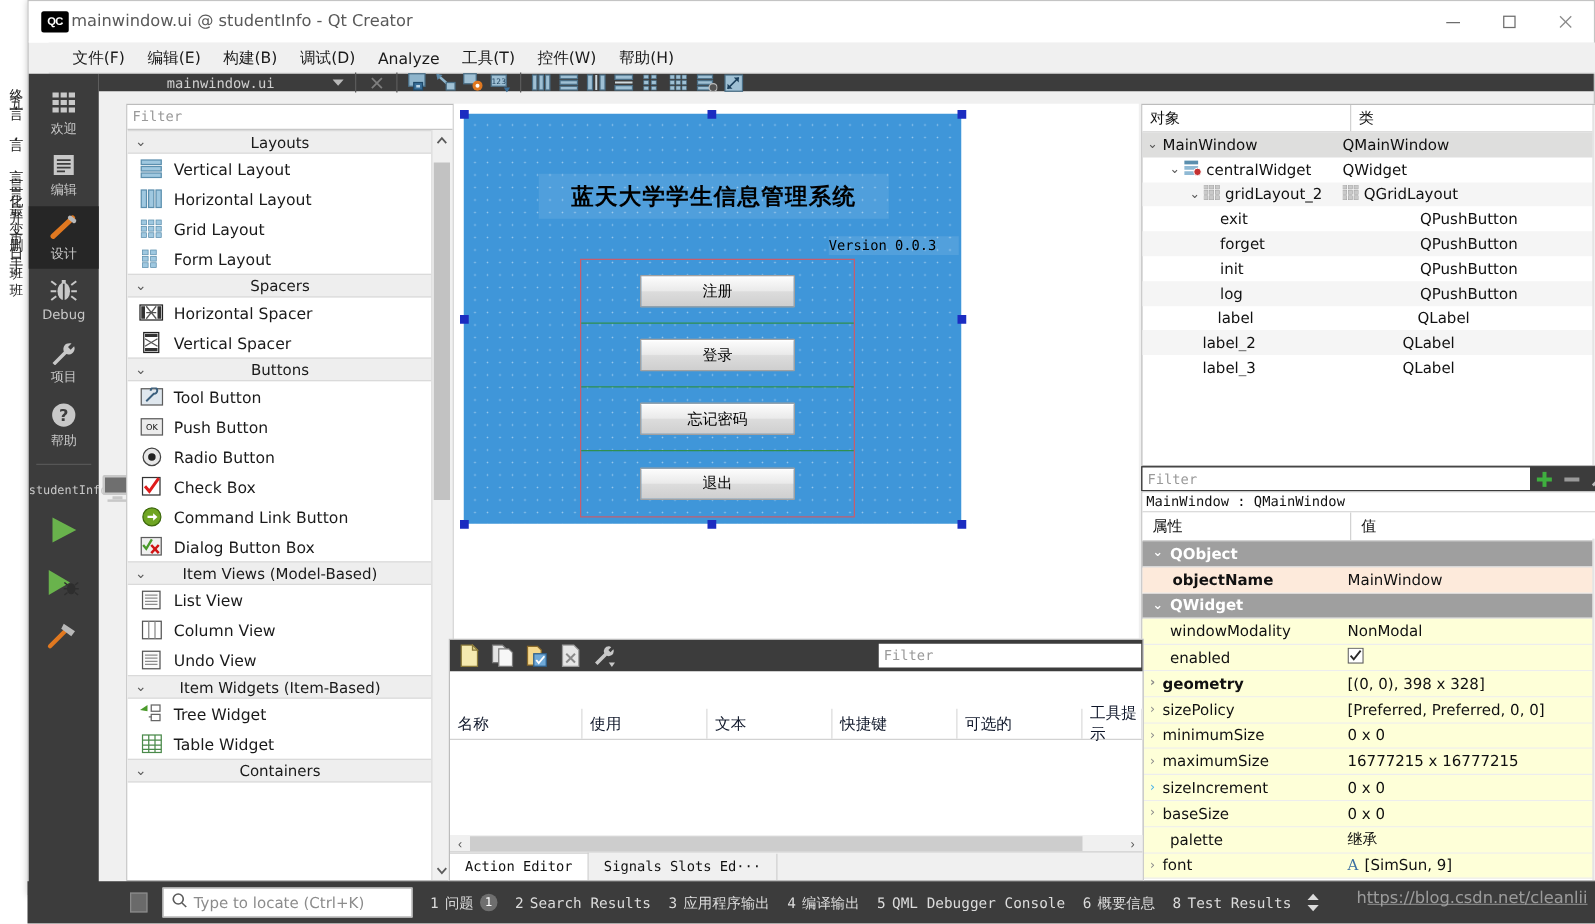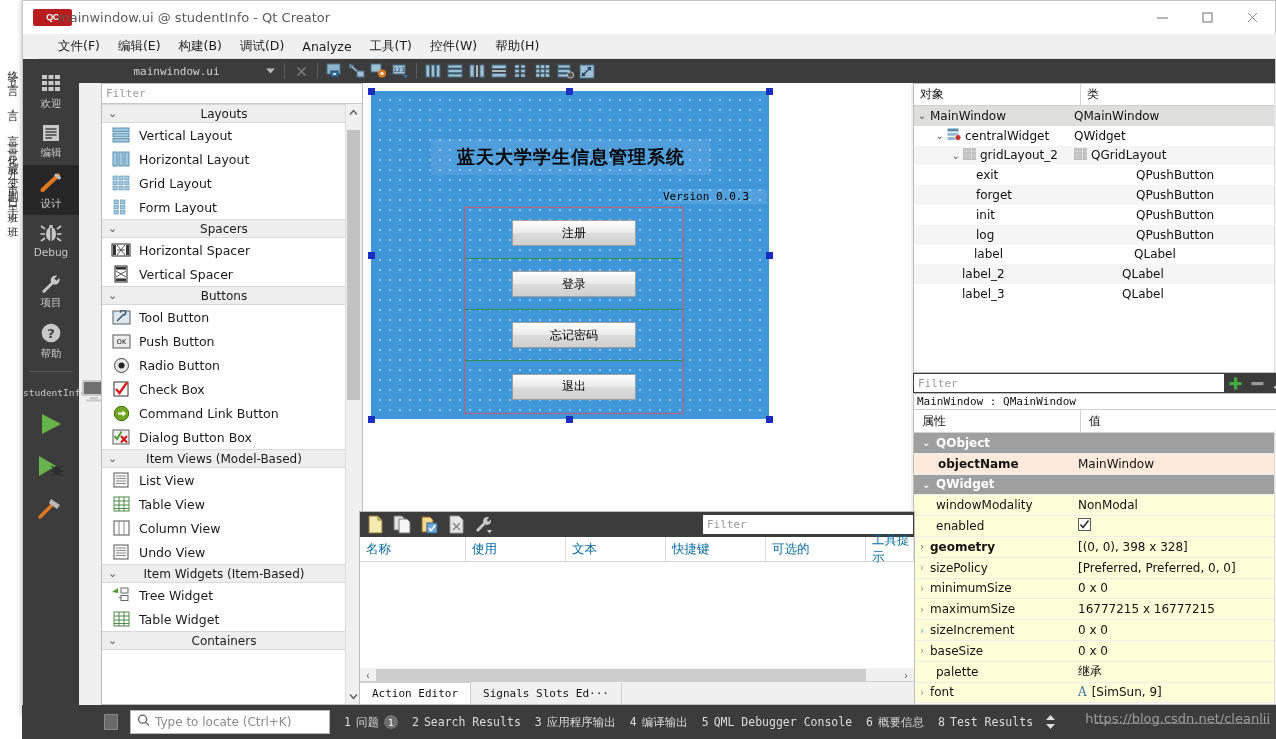--- a/index.html
+++ b/index.html
@@ -18,21 +18,21 @@
     font-family:"DejaVu Sans", sans-serif;font-size:11px;color:#222;line-height:21px;
     writing-mode:vertical-rl;white-space:pre;letter-spacing:7px;overflow:hidden;}
 
   
   .mainwin{position:absolute;left:22px;top:0;width:1254px;height:716px;
     background:#f0f0f0;border:1px solid #c4c4c4;box-sizing:border-box;box-shadow:0 0 6px rgba(0,0,0,.28);}
 
   
   .titlebar{position:absolute;left:0;top:0;width:1252px;height:33px;background:#ffffff;
      border-bottom:1px solid #ffffff;box-sizing:border-box;}
-  .qc-logo{position:absolute;left:10px;top:8px;width:39px;height:17px;background:#b91c1c;
+  .qc-logo{position:absolute;left:10px;top:8px;width:22px;height:17px;background:#000000;
      border-radius:2px;color:#fff;font-size:9px;font-weight:bold;line-height:17px;text-align:center;
      font-family:"Liberation Sans",sans-serif;letter-spacing:-0.5px;}
   .title-text{position:absolute;left:34px;top:8px;height:18px;line-height:18px;font-size:13px;color:#5a5a5a;
      font-family:"DejaVu Sans",sans-serif;white-space:nowrap;}
   .wbtns{position:absolute;right:0;top:0;height:33px;display:flex;}
   .wbtn{width:45px;height:33px;display:flex;align-items:center;justify-content:center;color:#6d6d6d;}
   .wbtn svg{display:block;}
 
   
   .menubar{position:absolute;left:16px;top:33px;width:1252px;height:25px;background:#f0f0f0;
@@ -44,21 +44,21 @@
   .mode{width:56px;height:50px;display:flex;flex-direction:column;align-items:center;justify-content:center;
     color:#c8c8c8;font-size:10.5px;font-family:"DejaVu Sans",sans-serif;cursor:default;}
   .mode.sel{background:#262626;}
   .mode .mlbl{margin-top:2px;line-height:11px;}
   .mode-sep{width:44px;height:1px;background:#565656;margin:6px auto 4px auto;}
   .kit{width:56px;text-align:center;color:#c8c8c8;font-size:9.5px;font-family:"DejaVu Sans Mono",monospace;margin-top:4px;}
   .kitbox{width:56px;display:flex;align-items:center;color:#c8c8c8;font-size:10px;}
   .runbtn{width:56px;height:42px;display:flex;align-items:center;justify-content:center;}
 
   
-  .dtoolbar{position:absolute;left:56px;top:58px;width:1196px;height:24px;background:#3c3c3c;display:flex;align-items:center;}
+  .dtoolbar{position:absolute;left:56px;top:58px;width:1196px;height:14px;background:#3c3c3c;display:flex;align-items:center;}
   .file-combo{width:192px;height:18px;margin-left:8px;position:relative;color:#d0d0d0;
      font-family:"DejaVu Sans Mono",monospace;font-size:11px;display:flex;align-items:center;}
   .file-combo .fname{flex:1;text-align:center;}
   .tb-sep{width:1px;height:16px;background:#5a5a5a;margin:0 5px;}
   .tbtn{width:22px;height:20px;display:flex;align-items:center;justify-content:center;}
 
   
   .panel{position:absolute;background:#ffffff;border:1px solid #bcbcbc;box-sizing:border-box;}
 
   
@@ -136,22 +136,22 @@
   .prow.peach{background:#fdeadb;font-weight:bold;}
   .chev-sm{width:16px;flex:0 0 16px;display:flex;align-items:center;justify-content:center;color:#8a8a8a;font-size:10px;}
   .pe-scroll{position:absolute;right:0;top:37px;width:15px;height:273px;background:#f0f0f0;border-left:1px solid #e0e0e0;}
 
   
   .actedit{left:336px;top:510px;width:556px;height:194px;background:#fff;border:1px solid #bcbcbc;}
   .ae-toolbar{height:25px;background:#3c3c3c;display:flex;align-items:center;}
   .ae-ibtn{width:24px;height:22px;display:flex;align-items:center;justify-content:center;margin-left:3px;}
   .ae-filter{margin-left:auto;width:206px;height:19px;background:#fff;color:#9a9a9a;display:flex;align-items:center;
     padding-left:4px;font-family:"DejaVu Sans Mono",monospace;font-size:11px;margin-right:1px;}
-  .ae-head{display:flex;height:24px;background:#fff;border-bottom:1px solid #d2d2d2;font-size:12.5px;color:#0369a1;
-    font-family:"DejaVu Sans",sans-serif;}
+  .ae-head{display:flex;height:24px;background:#fff;border-bottom:1px solid #d2d2d2;font-size:12.5px;color:#0f172a;
+    font-family:"DejaVu Sans",sans-serif;margin-top:30px;}
   .ae-head div{display:flex;align-items:center;padding-left:6px;border-right:1px solid #dcdcdc;box-sizing:border-box;}
   .ae-hscroll{position:absolute;left:0;bottom:22px;width:554px;height:14px;background:#f0f0f0;display:flex;align-items:center;}
   .ae-hthumb{position:absolute;left:16px;width:490px;height:12px;background:#cdcdcd;}
   .ae-tabs{position:absolute;left:0;bottom:0;width:554px;height:22px;background:#f0f0f0;border-top:1px solid #cfcfcf;display:flex;align-items:flex-end;}
   .ae-tab{height:21px;padding:0 12px;display:flex;align-items:center;font-family:"DejaVu Sans Mono",monospace;
     font-size:11px;color:#111;border-right:1px solid #cfcfcf;}
   .ae-tab.act{background:#fff;border-top:1px solid #cfcfcf;}
 
   
   .statusbar{position:absolute;left:22px;top:705px;width:1254px;height:34px;background:#3c3c3c;display:flex;align-items:center;}
@@ -642,35 +642,20 @@
                 <rect x="1" y="1" width="14" height="14" fill="#fafafa" stroke="#555"></rect>
                 <g stroke="#8c8c8c" stroke-width="1">
                   <line x1="3" y1="4" x2="13" y2="4"></line>
                   <line x1="3" y1="6.5" x2="13" y2="6.5"></line>
                   <line x1="3" y1="9" x2="13" y2="9"></line>
                   <line x1="3" y1="11.5" x2="13" y2="11.5"></line>
                 </g>
               </svg>
           </span>
           <span>List View</span>
-        </div>
-        <div class="wb-item">
-          <span class="wb-ico">
-            <svg width="17" height="16" viewBox="0 0 17 16">
-                <rect x="1" y="1" width="15" height="14" fill="#fff" stroke="#4a8a4a"></rect>
-                <g stroke="#4a8a4a">
-                  <line x1="1" y1="5" x2="16" y2="5"></line>
-                  <line x1="1" y1="9" x2="16" y2="9"></line>
-                  <line x1="1" y1="12.5" x2="16" y2="12.5"></line>
-                  <line x1="6" y1="1" x2="6" y2="15"></line>
-                  <line x1="11" y1="1" x2="11" y2="15"></line>
-                </g>
-              </svg>
-          </span>
-          <span>Table View</span>
         </div>
         <div class="wb-item">
           <span class="wb-ico">
             <svg width="17" height="16" viewBox="0 0 17 16">
                 <rect x="1" y="1" width="15" height="14" fill="#fff" stroke="#555"></rect>
                 <g stroke="#888">
                   <line x1="6" y1="1" x2="6" y2="15"></line>
                   <line x1="11" y1="1" x2="11" y2="15"></line>
                 </g>
               </svg>

